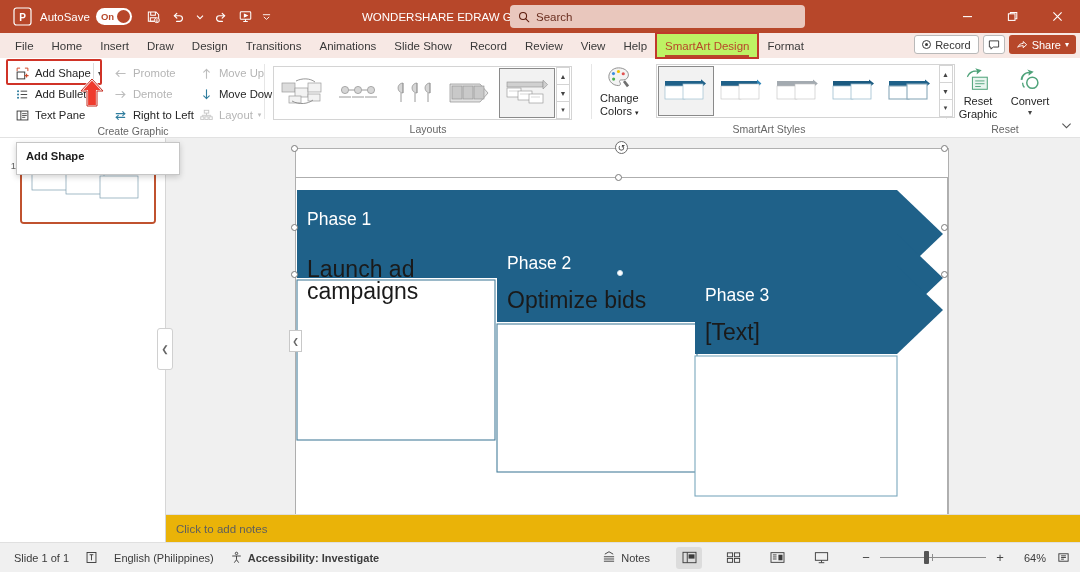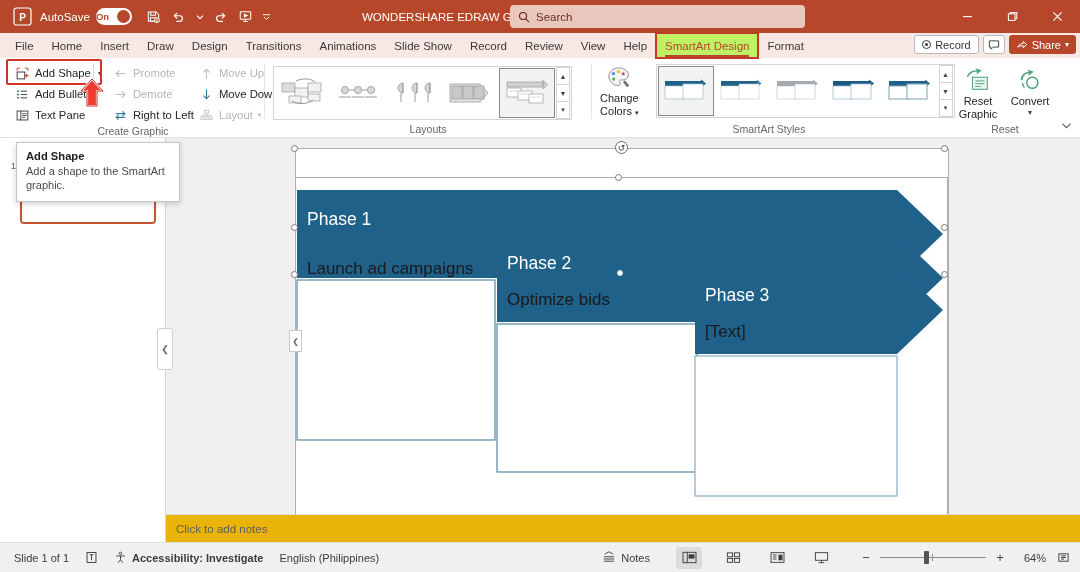--- a/index.html
+++ b/index.html
@@ -21,21 +21,21 @@
   .ppt-logo{
     width:20px;height:20px;border-radius:3px;display:flex;align-items:center;justify-content:center;
     margin:0 8px 0 6px;
   }
   .ppt-logo svg{display:block;}
   .autosave-label{ font-size:11.5px; color:#fff; margin-right:6px; white-space:nowrap;}
   .toggle{
     width:36px;height:17px;border-radius:9px;background:#fff;position:relative;display:flex;
     align-items:center; cursor:pointer;
   }
-  .toggle .txt{ font-size:9.5px; color:#b7472a; font-weight:600; }
+  .toggle .txt{ font-size:9.5px; color:#b7472a; font-weight:600; margin-left:5px;}
   .toggle .knob{
     position:absolute;right:2px;top:2px;width:13px;height:13px;border-radius:50%;
     background:#b7472a;
   }
   .qat{ display:flex; align-items:center; gap:1px; margin-left:10px;}
   .qat .qbtn{
     width:24px;height:24px;display:flex;align-items:center;justify-content:center;
     border-radius:3px; cursor:pointer;
   }
   .qat .qbtn.small{ width:16px; }
@@ -192,21 +192,21 @@
   }
 
   
   .sa{ position:absolute; left:0; top:0; width:654px; height:377px; }
   .sa svg{ display:block; }
   .sa-label{
     position:absolute; color:#fff; font-size:17.5px; font-family:"Liberation Sans",sans-serif;
     white-space:nowrap; pointer-events:none;
   }
   .sa-body{
-    position:absolute; color:#1a1a1a; font-size:17px; line-height:22px;
+    position:absolute; color:#1a1a1a; font-size:23px; line-height:22px;
     font-family:"Liberation Sans",sans-serif; pointer-events:none;
   }
 
   
   .selframe{ position:absolute; left:0; top:0; width:100%; height:100%; pointer-events:none;}
   .selline{ position:absolute; background:#b0b0b0; }
   .handle{
     position:absolute; width:7px;height:7px;border-radius:50%;background:#fff;
     border:1.2px solid #7a7a7a; pointer-events:auto; cursor:pointer;
   }
@@ -730,42 +730,41 @@
       </div>
     </div>
 
     <div class="notesbar">
       <span>Click to add notes</span>
     </div>
   </div>
 
   <div class="tooltip">
     <div class="tt-title">Add Shape</div>
-    <div class="tt-body">Add a shape to the SmartArt graphic.</div>
   </div>
 
   <div class="statusbar">
     <div class="sb-item">
       <span>Slide 1 of 1</span>
     </div>
     <div class="sb-item">
       <svg width="13" height="13" viewBox="0 0 14 14" fill="none" stroke="#3c3c3c" stroke-width="1">
         <rect x="2.2" y="1.6" width="9.6" height="10.8"></rect>
           <path d="M7 4v6M5 4h4"></path>
       </svg>
+    </div>
+    <div class="sb-item">
+      <span>English (Philippines)</span>
     </div>
     <div class="sb-item">
       <svg width="13" height="13" viewBox="0 0 14 14" fill="none" stroke="#3c3c3c" stroke-width="1">
         <circle cx="7" cy="2.6" r="1.3"></circle>
           <path d="M2.4 5.4h9.2M7 5.4v4M7 9.4 4.6 12.6M7 9.4l2.4 3.2"></path>
       </svg>
       <span style="font-weight:700">Accessibility: Investigate</span>
-    </div>
-    <div class="sb-item">
-      <span>English (Philippines)</span>
     </div>
 
     <div class="sb-right">
       <div class="sb-item">
         <svg width="14" height="13" viewBox="0 0 15 14" fill="none" stroke="#3c3c3c" stroke-width="1">
           <path d="M3 3.4 7.5 0.8 12 3.4"></path>
             <path d="M2 6.2h11M2 8.6h11M2 11h11"></path>
         </svg>
         <span>Notes</span>
       </div>

